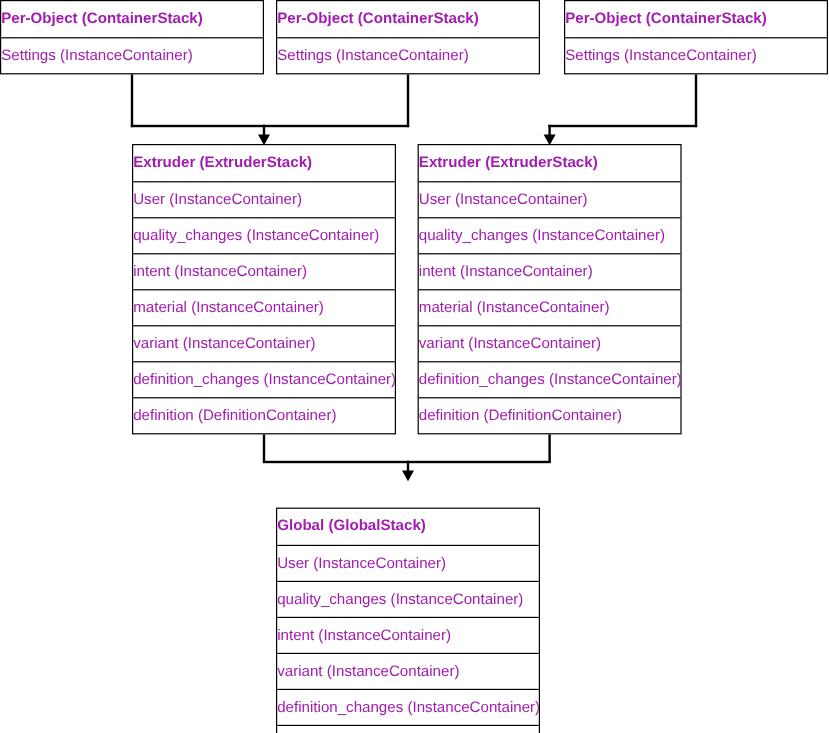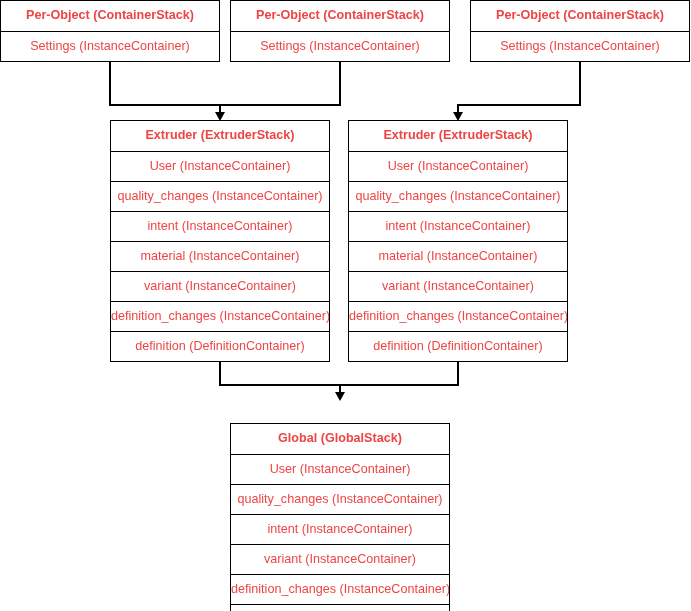--- a/index.html
+++ b/index.html
@@ -24,22 +24,22 @@
     position: absolute;
     box-sizing: border-box;
     border: 1.6px solid #000000;
     background: #ffffff;
     z-index: 3;
   }
   .row {
     box-sizing: border-box;
     height: 30px;
     line-height: 28px;
-    text-align: center;
-    color: #ef4444;
+    text-align: left;
+    color: #a21caf;
     font-size: 12.6px;
     white-space: nowrap;
     overflow: hidden;
     border-top: 1.6px solid #000000;
   }
   .row:first-child {
     border-top: none;
   }
   .row.header {
     font-weight: bold;

